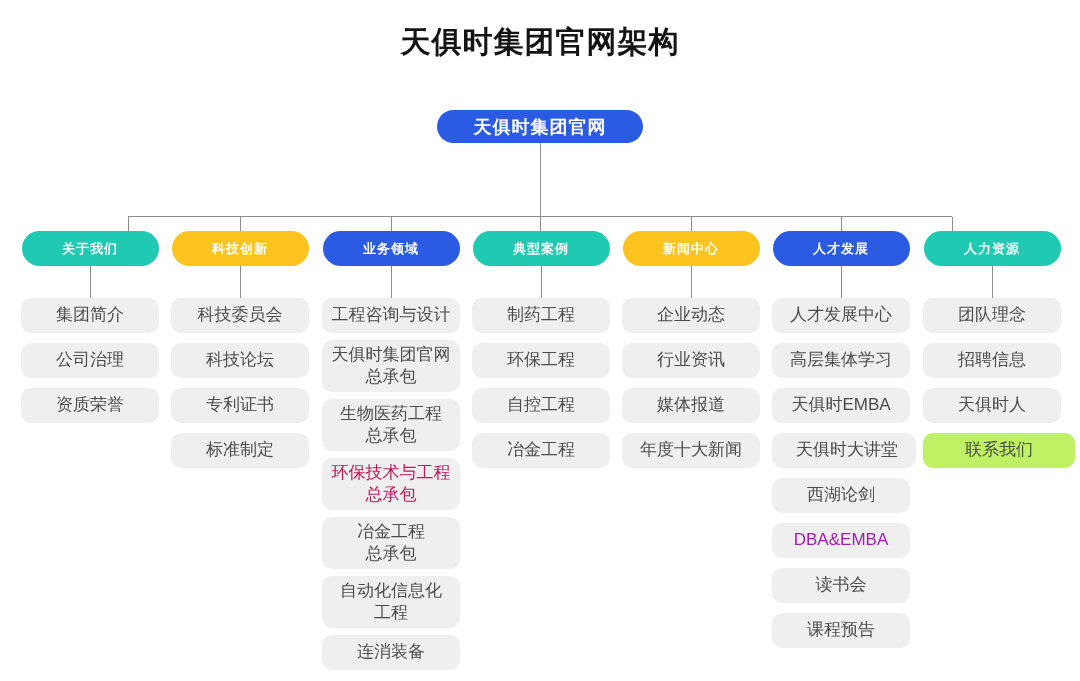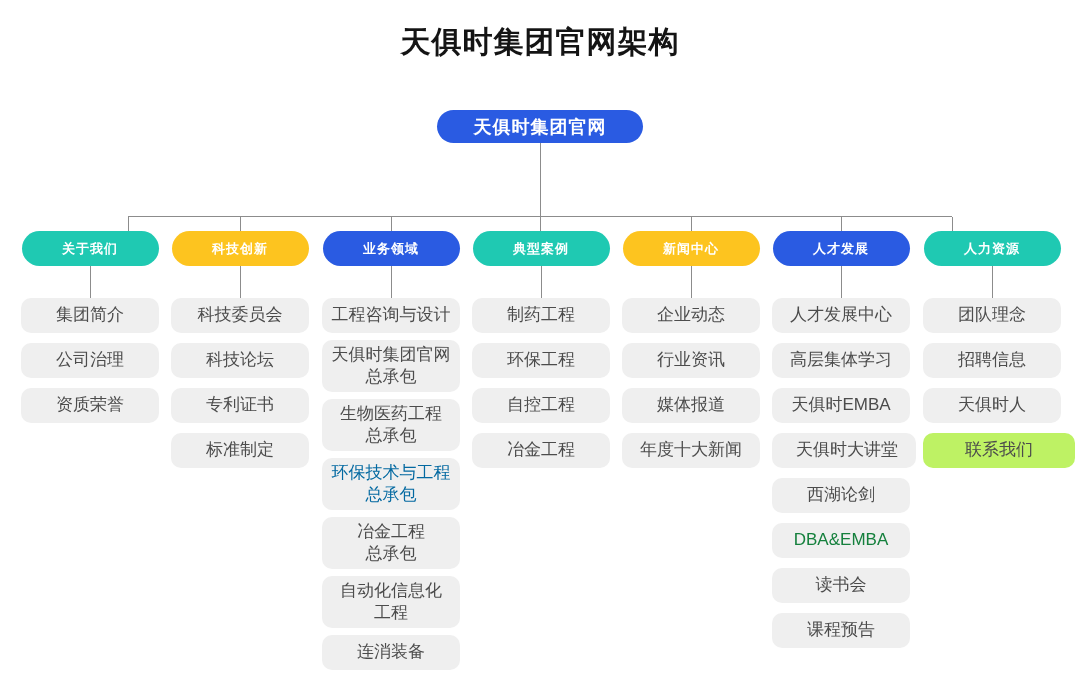--- a/index.html
+++ b/index.html
@@ -72,21 +72,21 @@
       <div class="child-item" style="left: 171px; top: 298px; width: 138px; height: 35px; background: rgb(239, 239, 239); color: rgb(76, 76, 76);">科技委员会</div>
       <div class="child-item" style="left: 171px; top: 343px; width: 138px; height: 35px; background: rgb(239, 239, 239); color: rgb(76, 76, 76);">科技论坛</div>
       <div class="child-item" style="left: 171px; top: 388px; width: 138px; height: 35px; background: rgb(239, 239, 239); color: rgb(76, 76, 76);">专利证书</div>
       <div class="child-item" style="left: 171px; top: 433px; width: 138px; height: 35px; background: rgb(239, 239, 239); color: rgb(76, 76, 76);">标准制定</div>
       <div class="branch-pill" style="left: 322.5px; top: 231px; width: 137px; background: rgb(42, 91, 226);">业务领域</div>
       <div class="child-item" style="left: 322px; top: 298px; width: 138px; height: 35px; background: rgb(239, 239, 239); color: rgb(76, 76, 76);">工程咨询与设计</div>
       <div class="child-item" style="left: 322px; top: 340px; width: 138px; height: 52px; background: rgb(239, 239, 239); color: rgb(76, 76, 76);">天俱时集团官网
 总承包</div>
       <div class="child-item" style="left: 322px; top: 399px; width: 138px; height: 52px; background: rgb(239, 239, 239); color: rgb(76, 76, 76);">生物医药工程
 总承包</div>
-      <div class="child-item" style="left: 322px; top: 458px; width: 138px; height: 52px; background: rgb(239, 239, 239); color: #0369a1;">环保技术与工程
+      <div class="child-item" style="left: 322px; top: 458px; width: 138px; height: 52px; background: rgb(239, 239, 239); color: #be185d;">环保技术与工程
 总承包</div>
       <div class="child-item" style="left: 322px; top: 517px; width: 138px; height: 52px; background: rgb(239, 239, 239); color: rgb(76, 76, 76);">冶金工程
 总承包</div>
       <div class="child-item" style="left: 322px; top: 576px; width: 138px; height: 52px; background: rgb(239, 239, 239); color: rgb(76, 76, 76);">自动化信息化
 工程</div>
       <div class="child-item" style="left: 322px; top: 635px; width: 138px; height: 35px; background: rgb(239, 239, 239); color: rgb(76, 76, 76);">连消装备</div>
       <div class="branch-pill" style="left: 472.5px; top: 231px; width: 137px; background: rgb(31, 201, 178);">典型案例</div>
       <div class="child-item" style="left: 472px; top: 298px; width: 138px; height: 35px; background: rgb(239, 239, 239); color: rgb(76, 76, 76);">制药工程</div>
       <div class="child-item" style="left: 472px; top: 343px; width: 138px; height: 35px; background: rgb(239, 239, 239); color: rgb(76, 76, 76);">环保工程</div>
       <div class="child-item" style="left: 472px; top: 388px; width: 138px; height: 35px; background: rgb(239, 239, 239); color: rgb(76, 76, 76);">自控工程</div>
@@ -95,21 +95,21 @@
       <div class="child-item" style="left: 622px; top: 298px; width: 138px; height: 35px; background: rgb(239, 239, 239); color: rgb(76, 76, 76);">企业动态</div>
       <div class="child-item" style="left: 622px; top: 343px; width: 138px; height: 35px; background: rgb(239, 239, 239); color: rgb(76, 76, 76);">行业资讯</div>
       <div class="child-item" style="left: 622px; top: 388px; width: 138px; height: 35px; background: rgb(239, 239, 239); color: rgb(76, 76, 76);">媒体报道</div>
       <div class="child-item" style="left: 622px; top: 433px; width: 138px; height: 35px; background: rgb(239, 239, 239); color: rgb(76, 76, 76);">年度十大新闻</div>
       <div class="branch-pill" style="left: 772.5px; top: 231px; width: 137px; background: rgb(42, 91, 226);">人才发展</div>
       <div class="child-item" style="left: 772px; top: 298px; width: 138px; height: 35px; background: rgb(239, 239, 239); color: rgb(76, 76, 76);">人才发展中心</div>
       <div class="child-item" style="left: 772px; top: 343px; width: 138px; height: 35px; background: rgb(239, 239, 239); color: rgb(76, 76, 76);">高层集体学习</div>
       <div class="child-item" style="left: 772px; top: 388px; width: 138px; height: 35px; background: rgb(239, 239, 239); color: rgb(76, 76, 76);">天俱时EMBA</div>
       <div class="child-item" style="left: 772px; top: 433px; width: 138px; height: 35px; background: rgb(239, 239, 239); color: rgb(76, 76, 76); padding-left: 6px;">天俱时大讲堂</div>
       <div class="child-item" style="left: 772px; top: 478px; width: 138px; height: 35px; background: rgb(239, 239, 239); color: rgb(76, 76, 76);">西湖论剑</div>
-      <div class="child-item" style="left: 772px; top: 523px; width: 138px; height: 35px; background: rgb(239, 239, 239); color: #15803d;">DBA&amp;EMBA</div>
+      <div class="child-item" style="left: 772px; top: 523px; width: 138px; height: 35px; background: rgb(239, 239, 239); color: #a21caf;">DBA&amp;EMBA</div>
       <div class="child-item" style="left: 772px; top: 568px; width: 138px; height: 35px; background: rgb(239, 239, 239); color: rgb(76, 76, 76);">读书会</div>
       <div class="child-item" style="left: 772px; top: 613px; width: 138px; height: 35px; background: rgb(239, 239, 239); color: rgb(76, 76, 76);">课程预告</div>
       <div class="branch-pill" style="left: 923.5px; top: 231px; width: 137px; background: rgb(31, 201, 178);">人力资源</div>
       <div class="child-item" style="left: 923px; top: 298px; width: 138px; height: 35px; background: rgb(239, 239, 239); color: rgb(76, 76, 76);">团队理念</div>
       <div class="child-item" style="left: 923px; top: 343px; width: 138px; height: 35px; background: rgb(239, 239, 239); color: rgb(76, 76, 76);">招聘信息</div>
       <div class="child-item" style="left: 923px; top: 388px; width: 138px; height: 35px; background: rgb(239, 239, 239); color: rgb(76, 76, 76);">天俱时人</div>
       <div class="child-item" style="left: 923px; top: 433px; width: 152px; height: 35px; background: #bef264; color: rgb(76, 76, 76);">联系我们</div>
     </div>
 </div>
 

